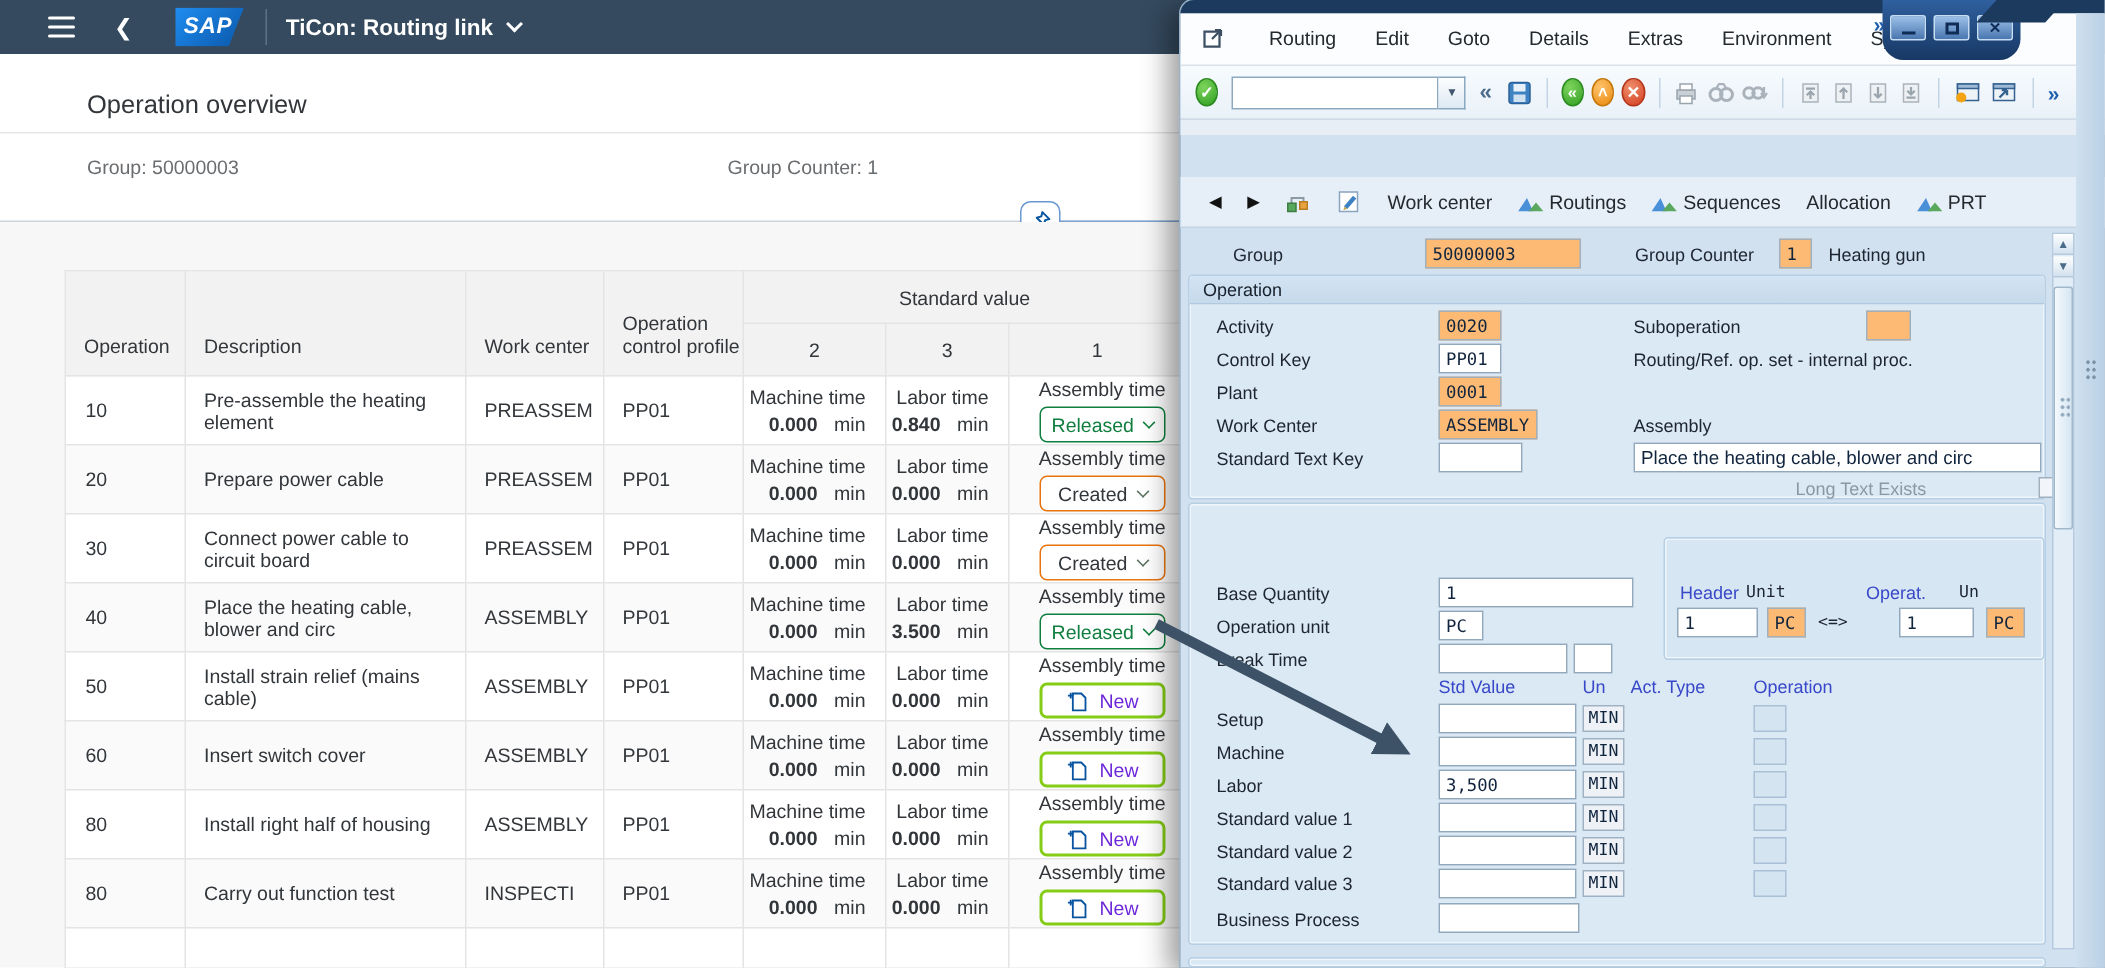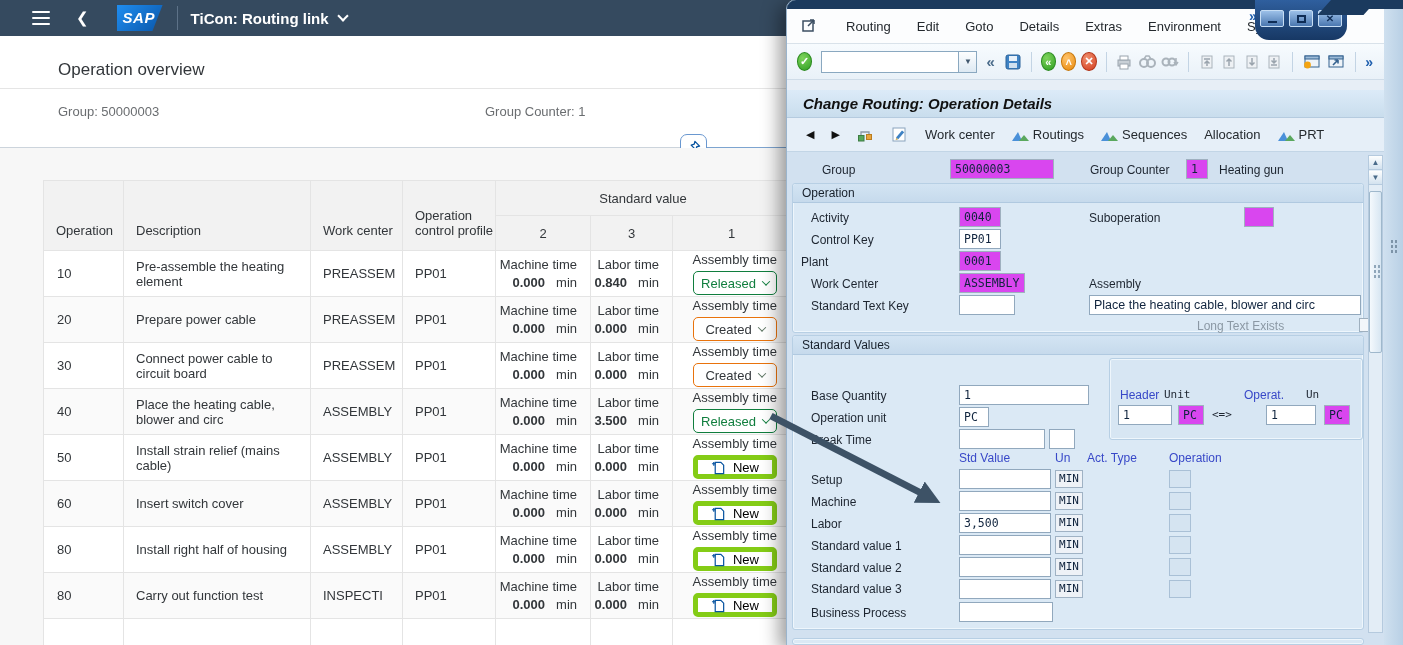--- a/index.html
+++ b/index.html
@@ -43,21 +43,21 @@
   td.c-time .tv { display:inline-block;font-weight:bold; }
   td.c-time .tu { display:inline-block; margin-left:11px;}
   td.c-time .tl { margin-bottom:3px;}
   td.c-asm { text-align:right; padding-right:13px;}
   tr.zebra td { background:#fafafa; }
   .status-btn { display:inline-flex; align-items:center; justify-content:center; gap:7px;
     min-width:84px; height:24px; margin-top:4px; border-radius:5px; background:#fff;
     font-size:13px; font-family:"Liberation Sans",sans-serif; cursor:pointer;}
   .status-btn.released { border:1px solid #107e3e; color:#107e3e;}
   .status-btn.created  { border:1px solid #e9730c; color:#32363a;}
-  .status-btn.new      { border:5px solid #84cc16; color:#000000;}
+  .status-btn.new      { border:2px solid #84cc16; color:#6d28d9;}
   .chev-s { width:6px; height:6px; border-right:1.6px solid currentColor; border-bottom:1.6px solid currentColor;
     transform:rotate(45deg) translate(-1px,-1px);}
   .status-btn.created .chev-s { color:#5b7360;}
 
   
   #gui { position:absolute; left:787px; top:0; width:616px; height:645px; background:#d2e1f0;
     border-top-left-radius:9px; box-shadow:-8px 5px 18px rgba(0,0,0,.38); outline:1px solid #9ab4cc;}
   #wtop { position:absolute; left:0; top:0; width:100%; height:9px; background:#1b3a5e; border-top-left-radius:9px;}
   #menubar { position:absolute; left:0; top:9px; width:100%; height:35px; background:#fcfdfe;
     border-bottom:1px solid #d9e2ea; display:flex; align-items:center; padding-left:14px;}
@@ -98,21 +98,21 @@
     border-bottom:1px solid #c2d5e6; display:flex; align-items:center; gap:7px; padding-left:14px;
     font-size:13px; color:#24292e;}
   .atb { display:flex; align-items:center; gap:4px; padding:3px 5px; cursor:pointer;}
   .navtri { font-size:11px; color:#111;}
 
   .glabel { position:absolute; font-size:12px; color:#1d2530; line-height:20px; white-space:nowrap;}
   .blab { color:#3848c8 !important; }
   .greylab { color:#8b98a4 !important; }
   .gfield { position:absolute; height:20px; font-family:"DejaVu Sans Mono",monospace; font-size:11.5px;
     color:#10243e; line-height:18px; padding:0 4px; white-space:nowrap; overflow:hidden;}
-  .ro { background:#d946ef; border:1px solid #9fb0bf;}
+  .ro { background:#fdba74; border:1px solid #9fb0bf;}
   .rw { background:#fff; border:1px solid #91a8bd;}
   input.gfield { outline:none; }
   .unitbox { position:absolute; width:28px; height:18px; background:#eef2f7; border:1px solid #9fb2c4;
     font-family:"DejaVu Sans Mono",monospace; font-size:11px; color:#10243e; line-height:16px; text-align:center;}
   .effbox { position:absolute; width:22px; height:18px; background:#d5e4f1; border:1px solid #a9c0d6;}
   .cbox { position:absolute; width:14px; height:14px; background:#f2f6fa; border:1px solid #9fb0bf;}
 
   .gbox { position:absolute; background:#dbe9f5; border:1px solid #b7cfe4; border-radius:3px;
     box-shadow:inset 0 0 0 1px #eef6fc;}
   .gbox-h { position:absolute; left:0; top:0; width:100%; height:19px;
@@ -459,21 +459,20 @@
           <rect x="3" y="3" width="14" height="11" fill="#eef3f8" stroke="#35628f"></rect>
           <rect x="3" y="3" width="14" height="3" fill="#9dbbd8" stroke="#35628f"></rect>
           <path d="M7 12 L12 7 M12 7 h-3.5 M12 7 v3.5" fill="none" stroke="#35628f" stroke-width="1.6"></path>
         </svg>
     </div>
     <div class="tsep"></div>
     <div id="tb-ovf">»</div>
   </div>
 
   <div id="gapband"></div>
-  <div id="titlebar">Change Routing: Operation Details</div>
 
   <div id="apptb">
     <span class="atb navtri">◀</span>
     <span class="atb navtri">▶</span>
     <span class="atb">
       <svg width="17" height="15" viewBox="0 0 17 15">
           <path d="M4 9 V5 h8 v3" fill="none" stroke="#8c9aa6" stroke-width="1.3"></path>
           <rect x="1.5" y="8.5" width="5.5" height="5.5" fill="#57a85c" stroke="#3d7d42"></rect>
           <rect x="9.5" y="7.5" width="5" height="5" fill="#e8a33d" stroke="#b97c1e"></rect>
         </svg>
@@ -512,39 +511,39 @@
 
   <span class="glabel" style="left:35px;top:160px">Group</span>
   <div class="gfield ro" style="left:163px;top:159px;width:104px">50000003</div>
   <span class="glabel" style="left:303px;top:160px">Group Counter</span>
   <div class="gfield ro" style="left:399px;top:159px;width:22px">1</div>
   <span class="glabel" style="left:432px;top:160px">Heating gun</span>
 
   <div class="gbox" style="left:5px;top:183px;width:572px;height:150px">
     <div class="gbox-h">Operation</div>
     <span class="glabel" style="left:18px;top:24px">Activity</span>
-    <div class="gfield ro" style="left:166px;top:23px;width:42px">0040</div>
+    <div class="gfield ro" style="left:166px;top:23px;width:42px">0020</div>
     <span class="glabel" style="left:296px;top:24px">Suboperation</span>
     <div class="gfield ro" style="left:451px;top:23px;width:30px"></div>
     <span class="glabel" style="left:18px;top:46px">Control Key</span>
     <input class="gfield rw" style="left: 166px; top: 45px; width: 42px;" value="PP01">
-    <span class="glabel" style="left:8px;top:68px">Plant</span>
+    <span class="glabel" style="left:296px;top:46px">Routing/Ref. op. set - internal proc.</span>
+    <span class="glabel" style="left:18px;top:68px">Plant</span>
     <div class="gfield ro" style="left:166px;top:67px;width:42px">0001</div>
     <span class="glabel" style="left:18px;top:90px">Work Center</span>
     <div class="gfield ro" style="left:166px;top:89px;width:66px">ASSEMBLY</div>
     <span class="glabel" style="left:296px;top:90px">Assembly</span>
     <span class="glabel" style="left:18px;top:112px">Standard Text Key</span>
     <input class="gfield rw" style="left: 166px; top: 111px; width: 56px;">
     <input class="gfield rw" style="left: 296px; top: 111px; width: 272px; font-family: &quot;Liberation Sans&quot;, sans-serif; font-size: 12.5px;" value="Place the heating cable, blower and circ">
     <span class="glabel greylab" style="left:404px;top:132px">Long Text Exists</span>
     <div class="cbox" style="left:566px;top:134px"></div>
   </div>
 
   <div class="gbox" style="left:5px;top:335px;width:572px;height:295px">
-    <div class="gbox-h">Standard Values</div>
     <span class="glabel" style="left:18px;top:50px">Base Quantity</span>
     <input class="gfield rw" style="left: 166px; top: 49px; width: 130px;" value="1">
     <span class="glabel" style="left:18px;top:72px">Operation unit</span>
     <input class="gfield rw" style="left: 166px; top: 71px; width: 30px;" value="PC">
     <span class="glabel" style="left:18px;top:94px">Break Time</span>
     <input class="gfield rw" style="left: 166px; top: 93px; width: 86px;">
     <input class="gfield rw" style="left: 256px; top: 93px; width: 26px;">
 
     <div class="gbox" style="left:316px;top:22px;width:254px;height:82px;background:#d7e6f3">
       <span class="glabel blab" style="left:10px;top:26px">Header</span>

